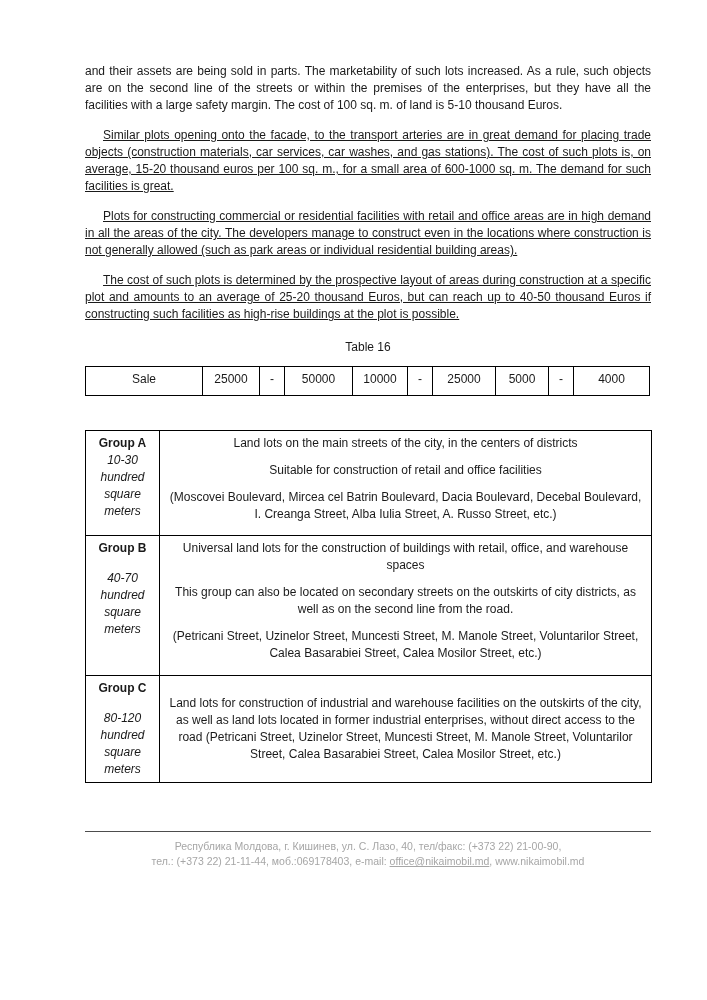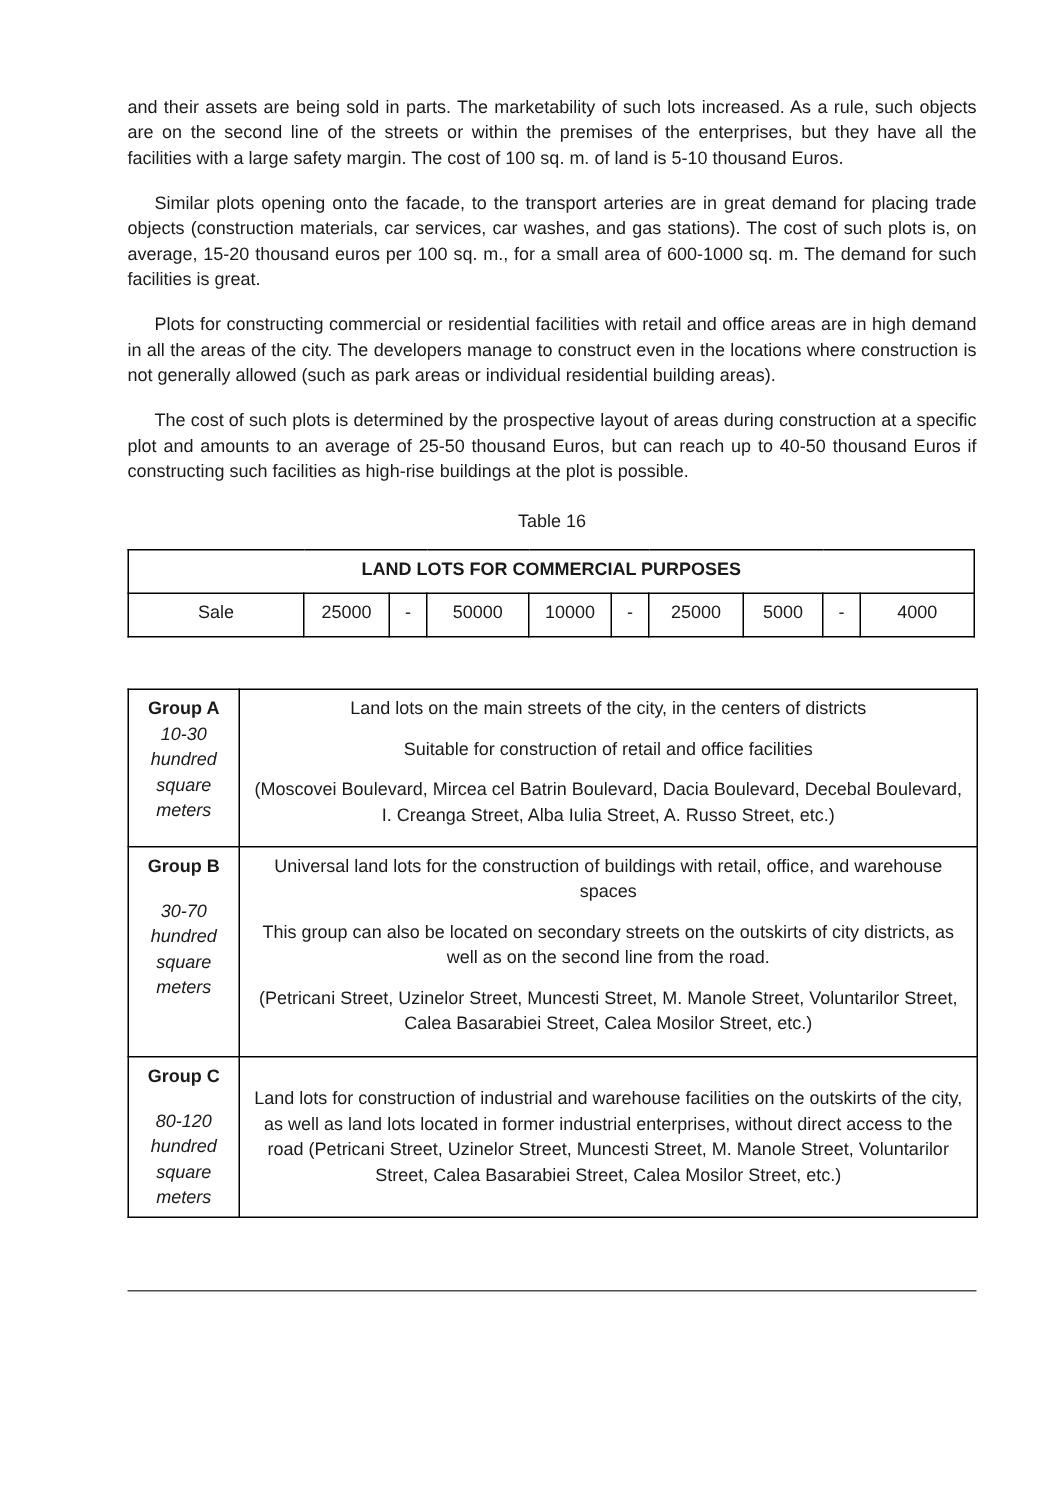--- a/index.html
+++ b/index.html
@@ -7,21 +7,21 @@
     width:707px; height:1000px; background:#ffffff;
     font-family:"Liberation Sans", sans-serif;
     color:#1a1a1a; overflow:hidden;
   }
   .page { padding:63px 56px 0 85px; box-sizing:border-box; }
 
   p.body-par {
     font-size:12px; line-height:17px; text-align:justify;
     margin:0 0 13px 0;
   }
-  p.body-par.indent { text-indent:18px; }
+  p.body-par.indent { text-indent:18px;text-decoration:underline; }
 
   .table-caption {
     font-size:12px; line-height:17px; text-align:center; margin:16px 0 10px 0;
   }
 
   table { border-collapse:collapse; table-layout:fixed; }
   td { border:1px solid #000000; font-size:12px; }
 
   .price-table { width:564px; }
   .price-table td {
@@ -52,41 +52,38 @@
   .footer-text a { color:#a6a6a6; text-decoration:underline; cursor:pointer; }
 </style>
 </head>
 <body>
 
 <div class="page">
 
   <p class="body-par">and their assets are being sold in parts. The marketability of such lots increased. As a rule, such objects are on the second line of the streets or within the premises of the enterprises, but they have all the facilities with a large safety margin. The cost of 100 sq. m. of land is 5-10 thousand Euros.</p>
   <p class="body-par indent">Similar plots opening onto the facade, to the transport arteries are in great demand for placing trade objects (construction materials, car services, car washes, and gas stations). The cost of such plots is, on average, 15-20 thousand euros per 100 sq. m., for a small area of 600-1000 sq. m. The demand for such facilities is great.</p>
   <p class="body-par indent">Plots for constructing commercial or residential facilities with retail and office areas are in high demand in all the areas of the city. The developers manage to construct even in the locations where construction is not generally allowed (such as park areas or individual residential building areas).</p>
-  <p class="body-par indent">The cost of such plots is determined by the prospective layout of areas during construction at a specific plot and amounts to an average of 25-50 thousand Euros, but can reach up to 40-50 thousand Euros if constructing such facilities as high-rise buildings at the plot is possible.</p>
+  <p class="body-par indent">The cost of such plots is determined by the prospective layout of areas during construction at a specific plot and amounts to an average of 25-20 thousand Euros, but can reach up to 40-50 thousand Euros if constructing such facilities as high-rise buildings at the plot is possible.</p>
 
   <div class="table-caption">Table 16</div>
 
   <table class="price-table">
     <colgroup>
       <col style="width:117px">
         <col style="width:57px">
         <col style="width:25px">
         <col style="width:68px">
       <col style="width:55px">
         <col style="width:25px">
         <col style="width:63px">
       <col style="width:53px">
         <col style="width:25px">
         <col style="width:76px">
     </colgroup>
     <tbody>
-        <tr>
-      <td class="title-cell" colspan="10">LAND LOTS FOR COMMERCIAL PURPOSES</td>
-    </tr>
     <tr>
       <td>Sale</td>
       <td>25000</td>
       <td>-</td>
       <td>50000</td>
       <td>10000</td>
       <td>-</td>
       <td>25000</td>
       <td>5000</td>
       <td>-</td>
@@ -108,21 +105,21 @@
       </td>
       <td class="desc-cell">
         <p>Land lots on the main streets of the city, in the centers of districts</p>
         <p>Suitable for construction of retail and office facilities</p>
         <p>(Moscovei Boulevard, Mircea cel Batrin Boulevard, Dacia Boulevard, Decebal Boulevard, I. Creanga Street, Alba Iulia Street, A. Russo Street, etc.)</p>
       </td>
     </tr>
     <tr style="height:140px">
       <td class="size-cell">
         <span class="group-name">Group B</span>
-        <span class="group-size gap">30-70 hundred square meters</span>
+        <span class="group-size gap">40-70 hundred square meters</span>
       </td>
       <td class="desc-cell">
         <p>Universal land lots for the construction of buildings with retail, office, and warehouse spaces</p>
         <p>This group can also be located on secondary streets on the outskirts of city districts, as well as on the second line from the road.</p>
         <p>(Petricani Street, Uzinelor Street, Muncesti Street, M. Manole Street, Voluntarilor Street, Calea Basarabiei Street, Calea Mosilor Street, etc.)</p>
       </td>
     </tr>
     <tr style="height:107px">
       <td class="size-cell">
         <span class="group-name">Group C</span>
@@ -130,15 +127,19 @@
       </td>
       <td class="desc-cell middle">
         <p>Land lots for construction of industrial and warehouse facilities on the outskirts of the city, as well as land lots located in former industrial enterprises, without direct access to the road (Petricani Street, Uzinelor Street, Muncesti Street, M. Manole Street, Voluntarilor Street, Calea Basarabiei Street, Calea Mosilor Street, etc.)</p>
       </td>
     </tr>
   </tbody>
     </table>
 
   <div class="footer">
     <hr class="footer-rule">
+    <div class="footer-text">
+      <span>Республика Молдова, г. Кишинев, ул. С. Лазо, 40, тел/факс: (+373 22) 21-00-90,</span><br>
+      <span>тел.: (+373 22) 21-11-44, моб.:069178403, e-mail: </span><a>office@nikaimobil.md</a><span>, www.nikaimobil.md</span>
+    </div>
   </div>
 
 </div>
 
 </body></html>

